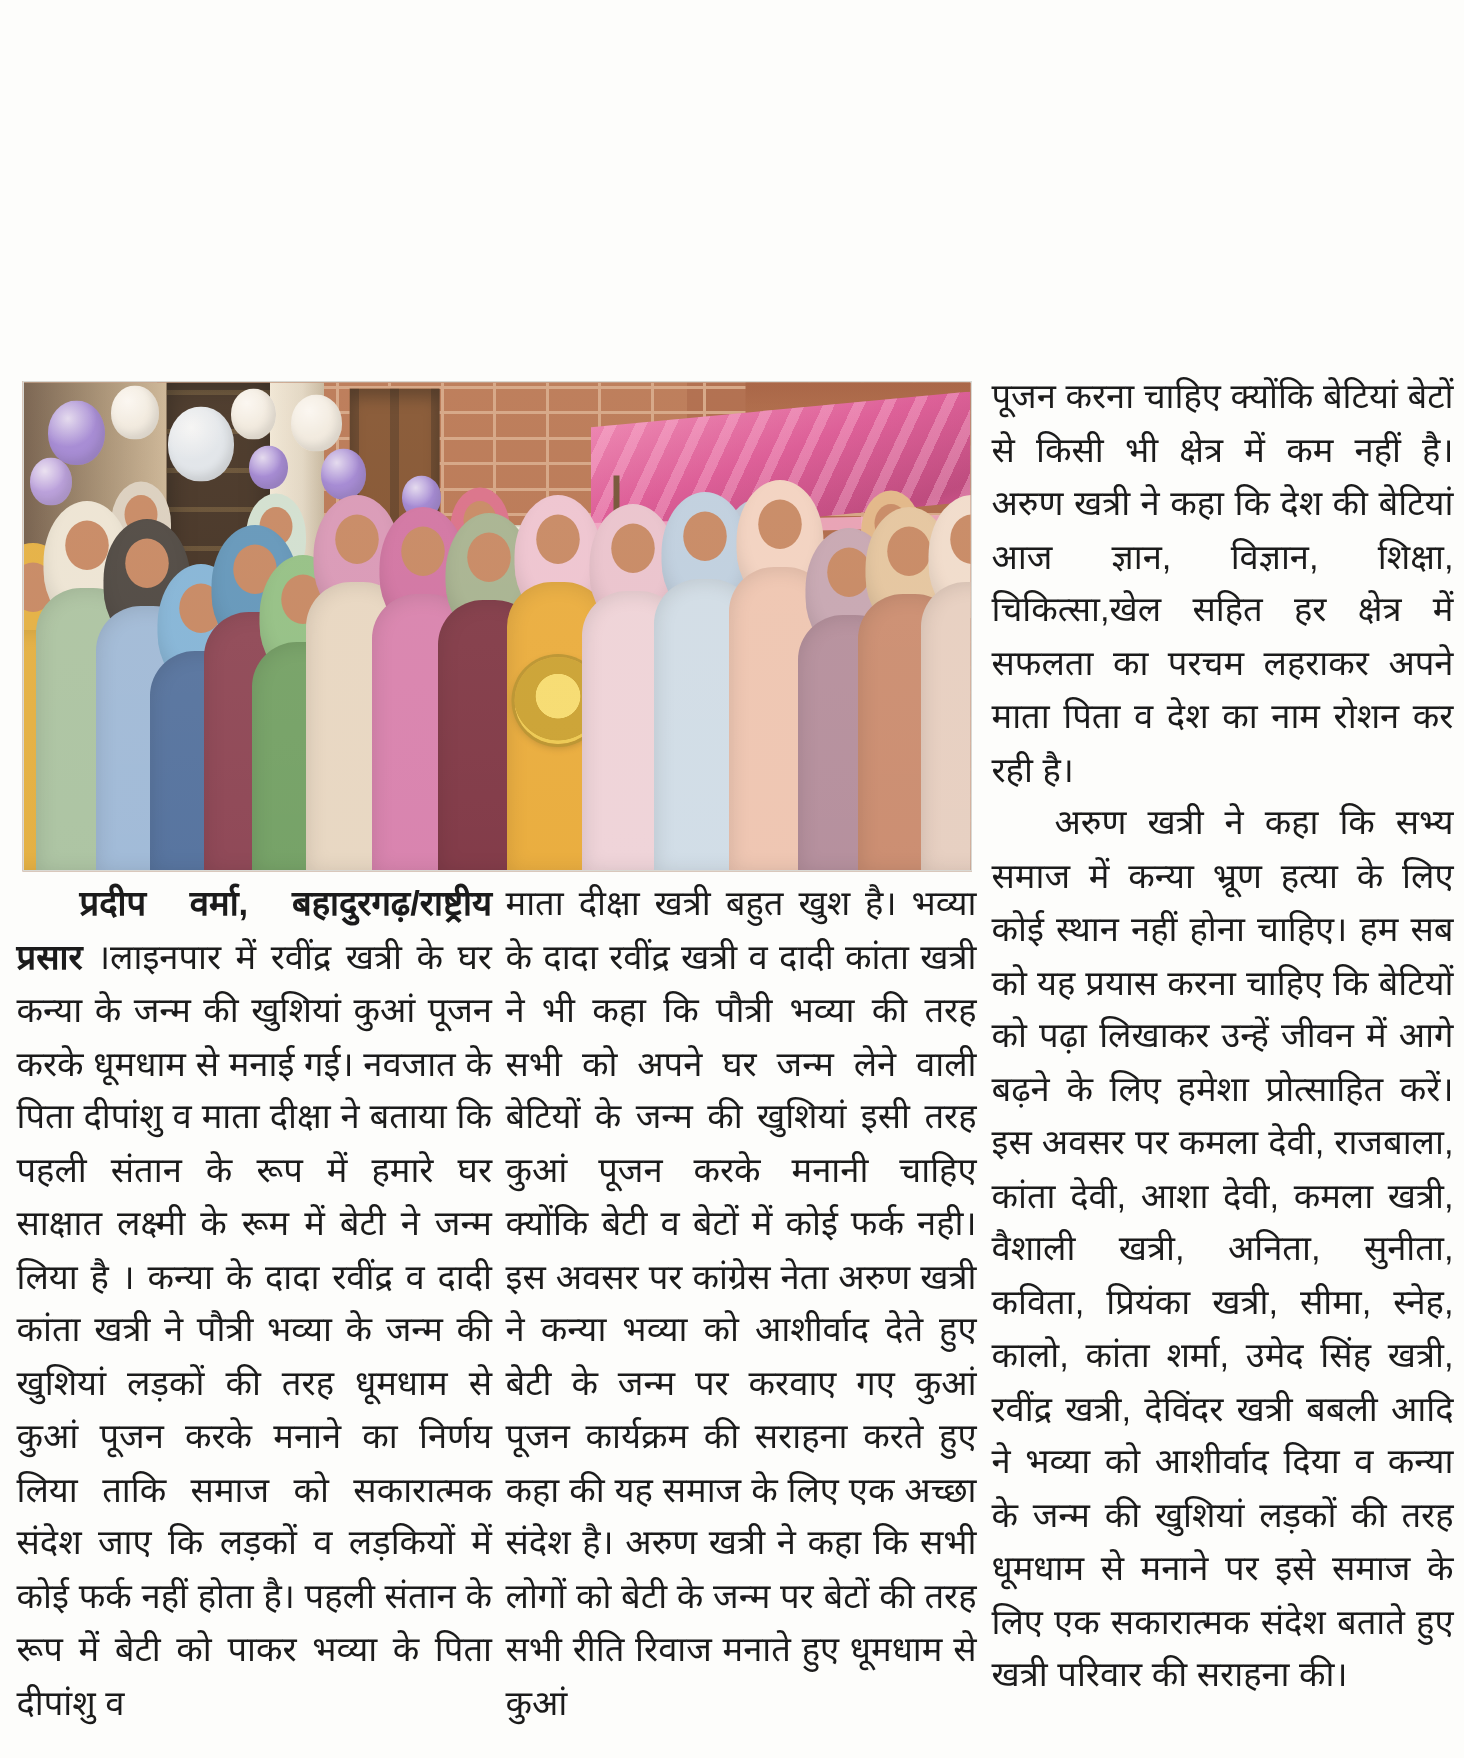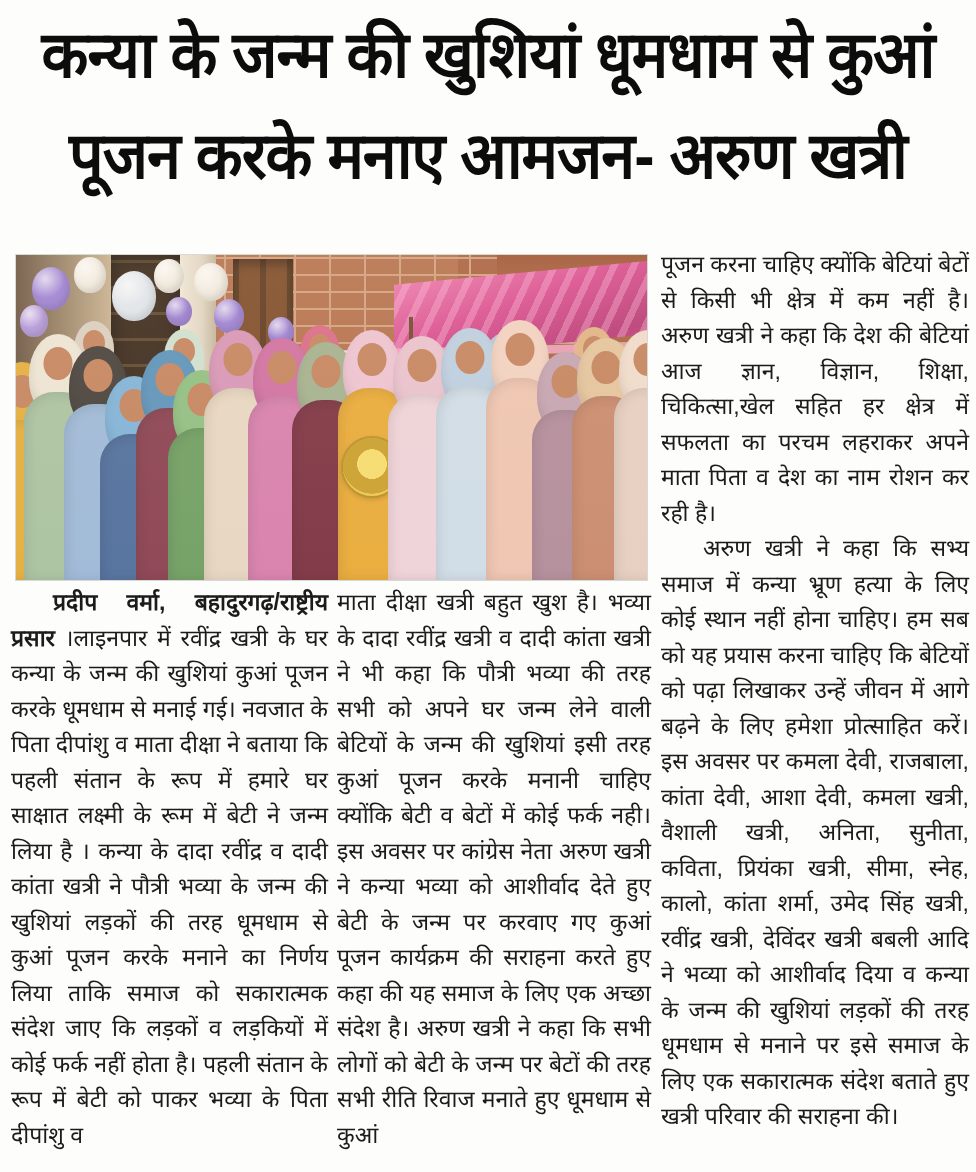--- a/index.html
+++ b/index.html
@@ -77,24 +77,20 @@
   .col-mid{left:337px;top:585px;width:314px;}
   .col-right{left:661px;top:247px;width:308px;}
   .indent{text-indent:42px;}
   b{font-weight:700;}
 </style>
 </head>
 <body>
 
 <div class="page">
 
-  <header class="headline">
-    <div class="hl">कन्या के जन्म की खुशियां धूमधाम से कुआं</div>
-    <div class="hl">पूजन करके मनाए आमजन- अरुण खत्री</div>
-  </header>
 
   <figure class="photo" id="photo" style="--brick: #b5714e; --mortar: #d2a181; --dark-door: #3a291c; --pillar: #e0d6c4; --wood-door: #7d4c29; --canopy: #d94f92; --canopy-light: #f08ab8; --canopy-deep: #b73a76; --skin: #c4845f; --floor-shadow: rgba(70,48,34,0.45);">
     <div class="ph-wall"></div>
     <div class="ph-left"></div>
     <div class="ph-door-dark"></div>
     <div class="ph-pillar"></div>
     <div class="ph-door-wood"></div>
     <div class="ph-bldg"></div>
     <div class="ph-canopy"></div>
     <div class="ph-canopy-edge"></div>

